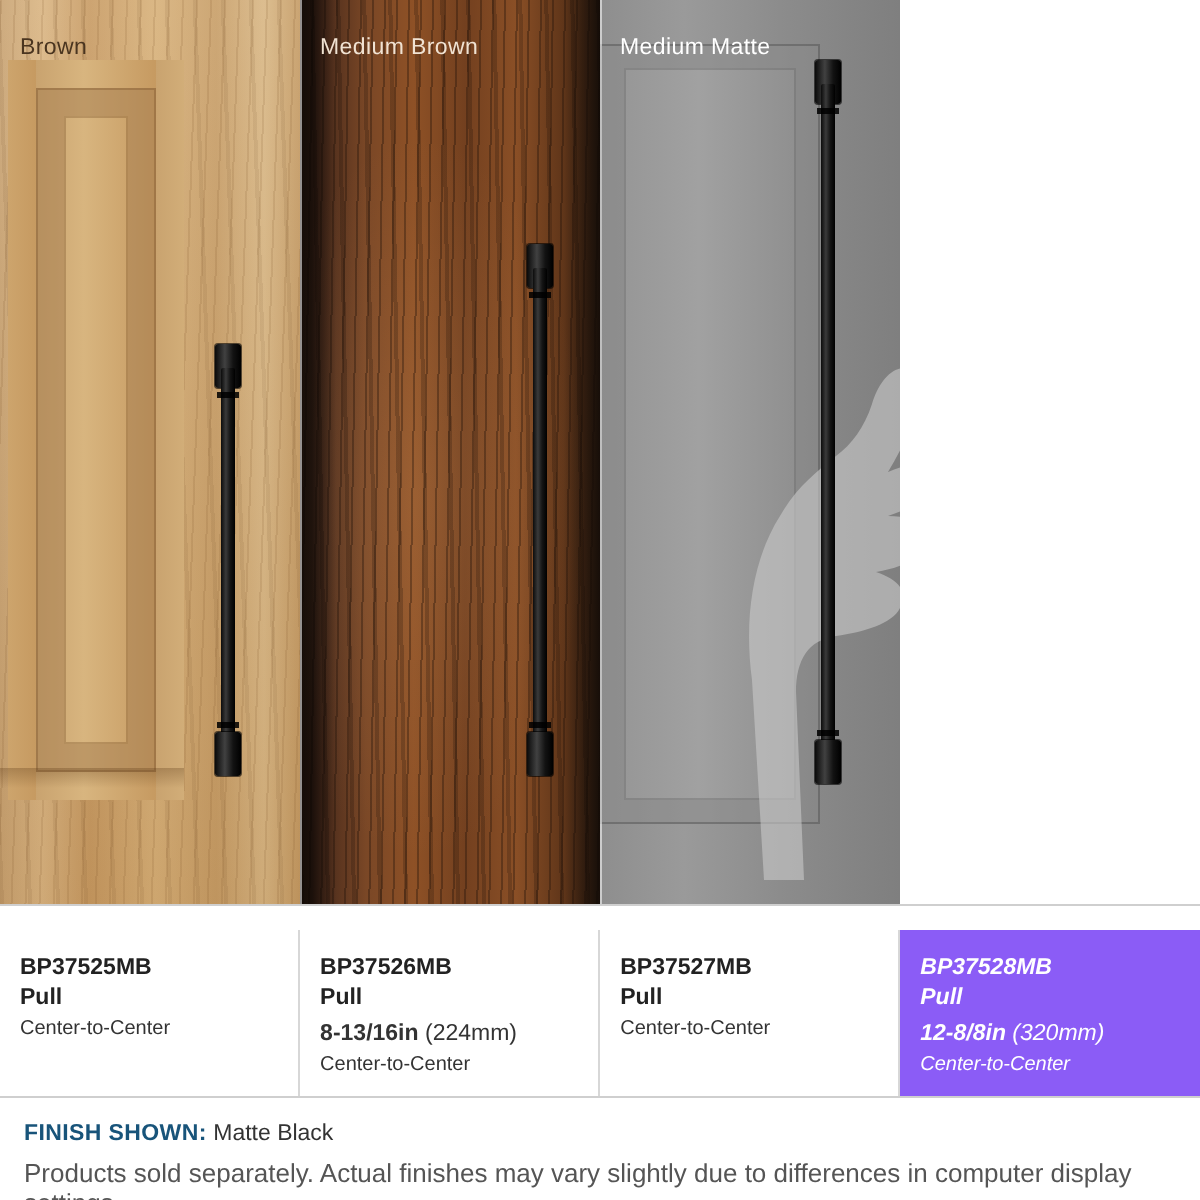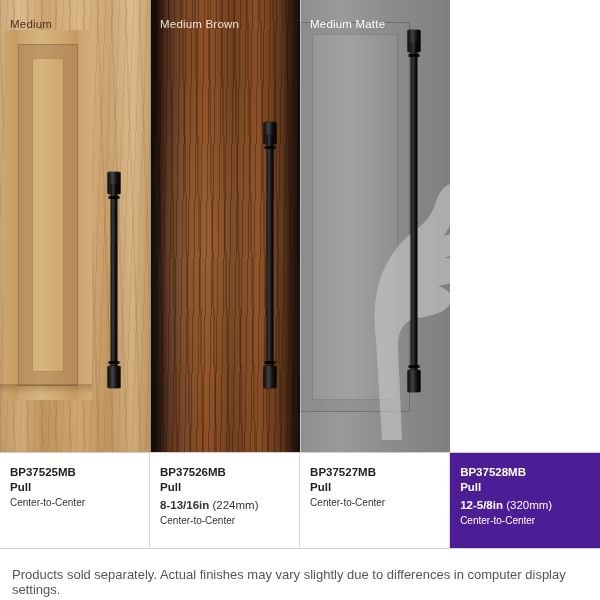--- a/index.html
+++ b/index.html
@@ -116,23 +116,24 @@
     position: absolute; left: 50%; transform: translateX(-50%);
     width: 11px; height: 3px; background: #000; opacity: .85;
   }
 
   
   .info { display: flex; width: 600px; height: 96px; border-top: 1px solid #cfcfcf; }
   .cell {
     width: 180px; padding: 12px 10px 0 10px;
     border-right: 1px solid #d7d7d7;
     background: #fff;
+    margin-top: 12px;
   }
   .cell:last-child { border-right: none; }
-  .cell.gray { background: #4c1d95; color: #fff; }
+  .cell.gray { background: #8b5cf6; color: #fff; font-style: italic; }
   .sku { font-size: 11.5px; font-weight: bold; color: #222; line-height: 15px; }
   .cell.gray .sku { color: #fff; }
   .kind { font-size: 11.5px; font-weight: bold; color: #222; line-height: 15px; }
   .cell.gray .kind { color: #fff; }
   .dim { font-size: 11.5px; color: #333; line-height: 15px; margin-top: 3px; }
   .cell.gray .dim { color: #fff; }
   .dim b { font-weight: bold; }
   .ctc { font-size: 10px; color: #333; line-height: 15px; }
   .cell.gray .ctc { color: #fff; }
 
@@ -147,21 +148,21 @@
 <body>
 
 <div class="board">
 
   <div class="panels">
 
     <div class="panel p1">
       <div class="grain"></div>
       <div class="frame"></div>
       <div class="rail-shadow"></div>
-      <div class="panel-label" style="color:#4a3520">Medium</div>
+      <div class="panel-label" style="color:#4a3520">Brown</div>
       <div class="pull" style="left:106px; top:172px; width:16px; height:216px;">
         <div class="foot top"></div>
         <div class="bar"></div>
         <div class="foot bottom"></div>
         <div class="ring" style="top:24px"></div>
         <div class="ring" style="bottom:24px"></div>
       </div>
     </div>
 
     <div class="panel p2">
@@ -219,24 +220,28 @@
     </div>
     <div class="cell">
       <div class="sku">BP37527MB</div>
       <div class="kind">Pull</div>
       <div class="ctc">Center-to-Center</div>
     </div>
     <div class="cell gray">
       <div class="sku">BP37528MB</div>
       <div class="kind">Pull</div>
       <div class="dim">
-        <b>12-5/8in</b>
+        <b>12-8/8in</b>
         <span>(320mm)</span>
       </div>
       <div class="ctc">Center-to-Center</div>
     </div>
   </div>
 
   <div class="footer">
+    <div class="finish">
+      <b>FINISH SHOWN:</b>
+      <span class="val">Matte Black</span>
+    </div>
     <div class="disclaimer">Products sold separately. Actual finishes may vary slightly due to differences in computer display settings.</div>
   </div>
 
 </div>
 
 </body></html>

